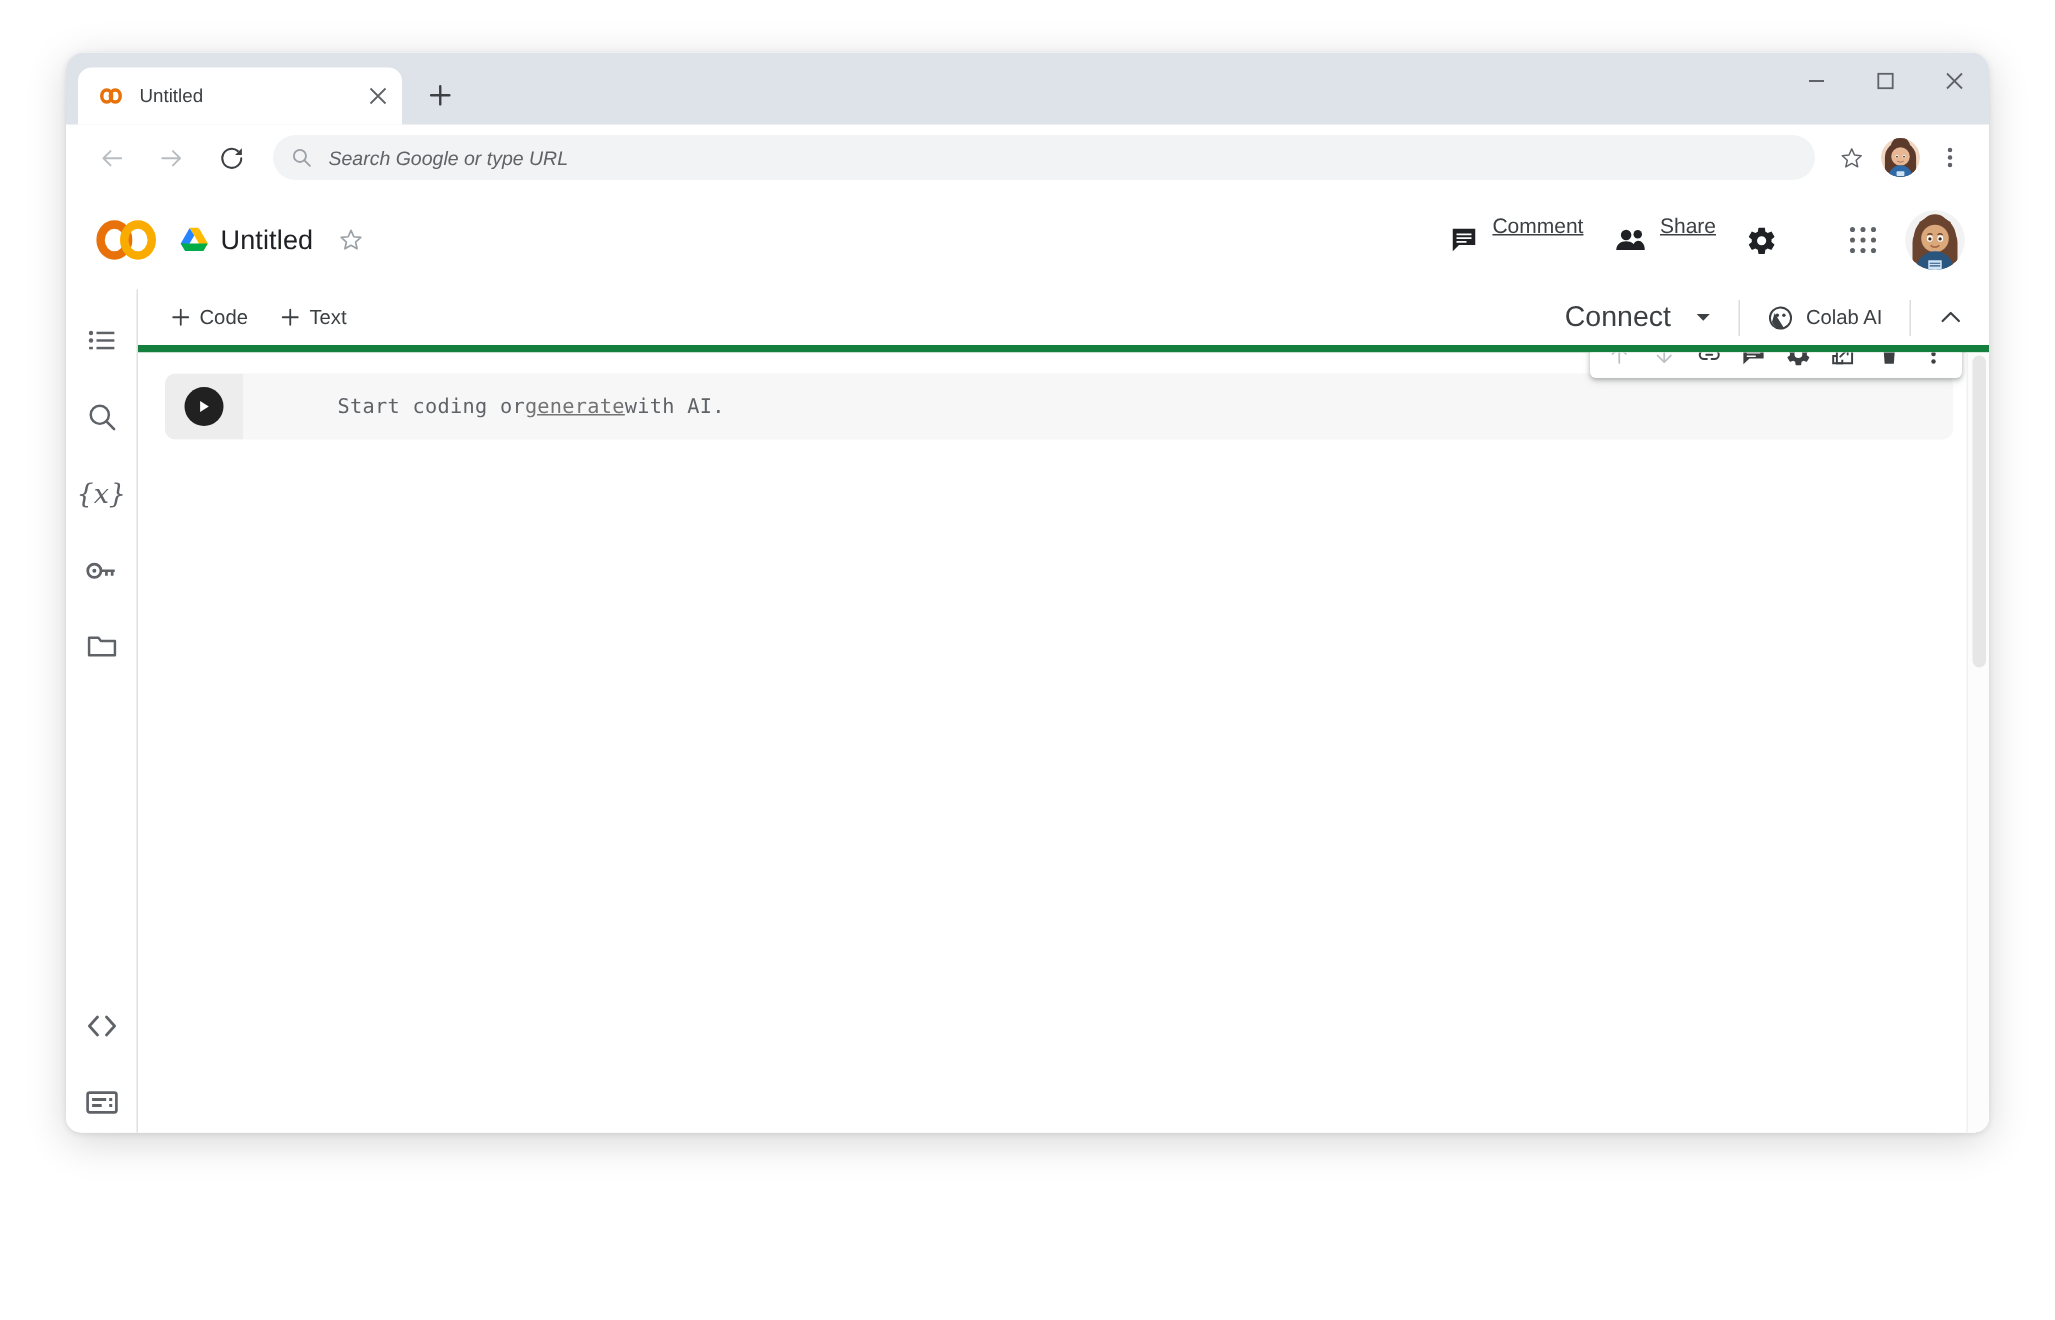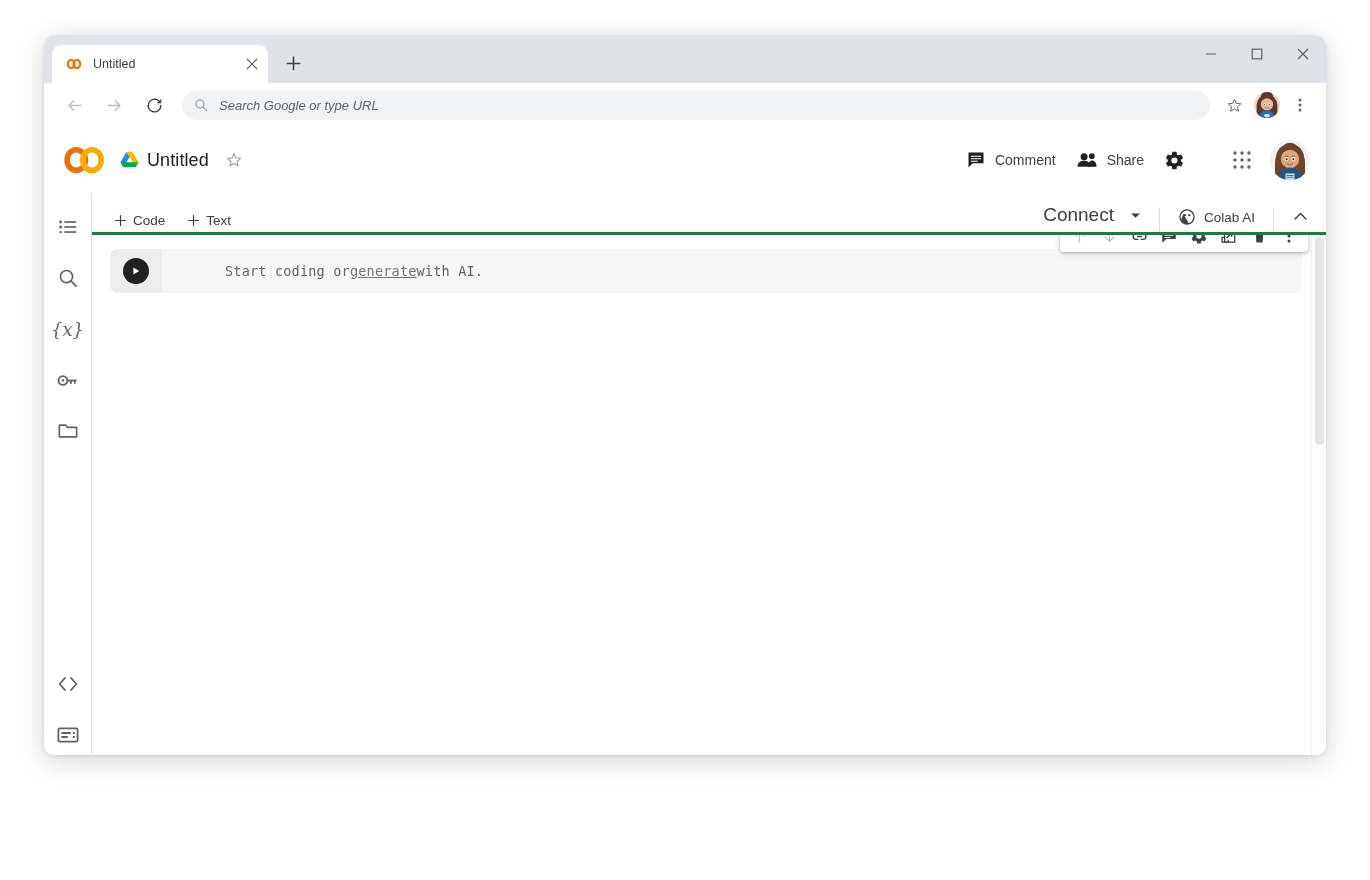--- a/index.html
+++ b/index.html
@@ -189,27 +189,27 @@
   .saved-label {
     font-size: 13px;
     color: #3c4043;
     text-decoration: underline;
     margin-left: 14px;
     white-space: nowrap;
   }
   .header-spacer { flex: 1 1 auto; }
   .hdr-action {
     display: flex;
-    align-items: center;
     height: 36px;
     padding: 0 10px;
     border-radius: 4px;
     color: #3c4043;
     font-size: 14px;
     white-space: nowrap;
+    text-decoration: underline;
   }
   .hdr-action .ha-icon { display:flex; align-items:center; margin-right: 9px; color:#202124; }
   .hdr-icon-btn {
     width: 40px; height: 40px;
     display: flex; align-items: center; justify-content: center;
     border-radius: 50%;
     color: #202124;
   }
   .avatar-large {
     width: 40px; height: 40px;
@@ -247,23 +247,23 @@
 
   .main-area {
     flex: 1 1 auto;
     display: flex;
     flex-direction: column;
     min-width: 0;
     position: relative;
   }
   .notebook-toolbar {
     height: 42px;
-    border-bottom: 3px solid #15803d;
-    display: flex;
-    align-items: flex-end;
+    border-bottom: 5px solid #15803d;
+    display: flex;
+    align-items: center;
     padding: 0 10px 0 14px;
     box-sizing: border-box;
     background: #fff;
   }
   .tb-add {
     display: flex;
     align-items: center;
     font-size: 13.5px;
     color: #3c4043;
     padding: 4px 8px;

